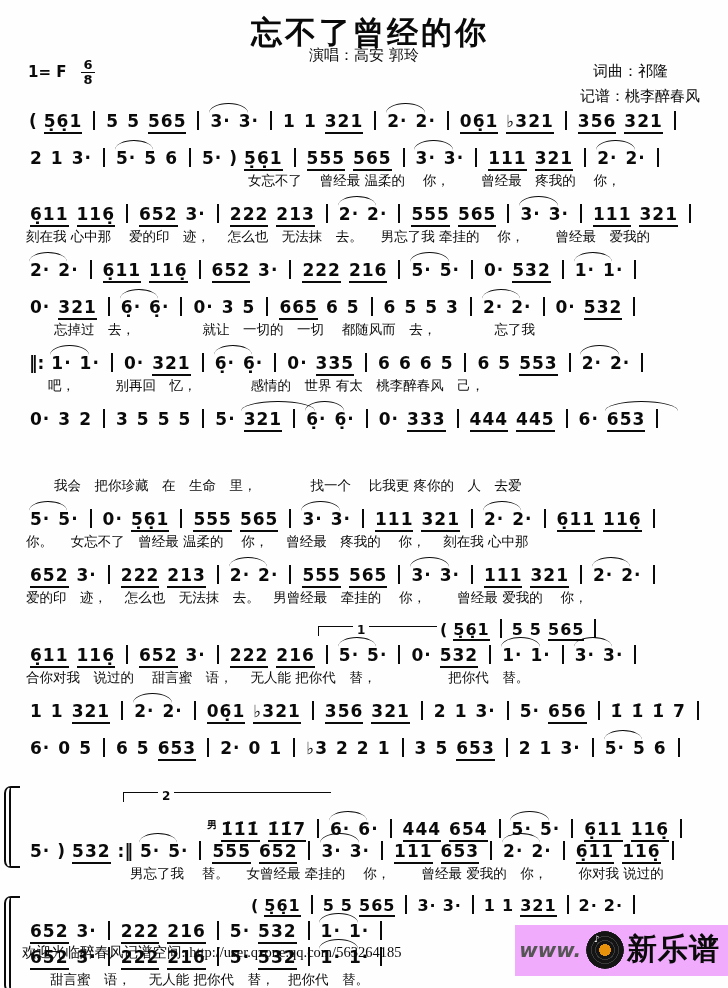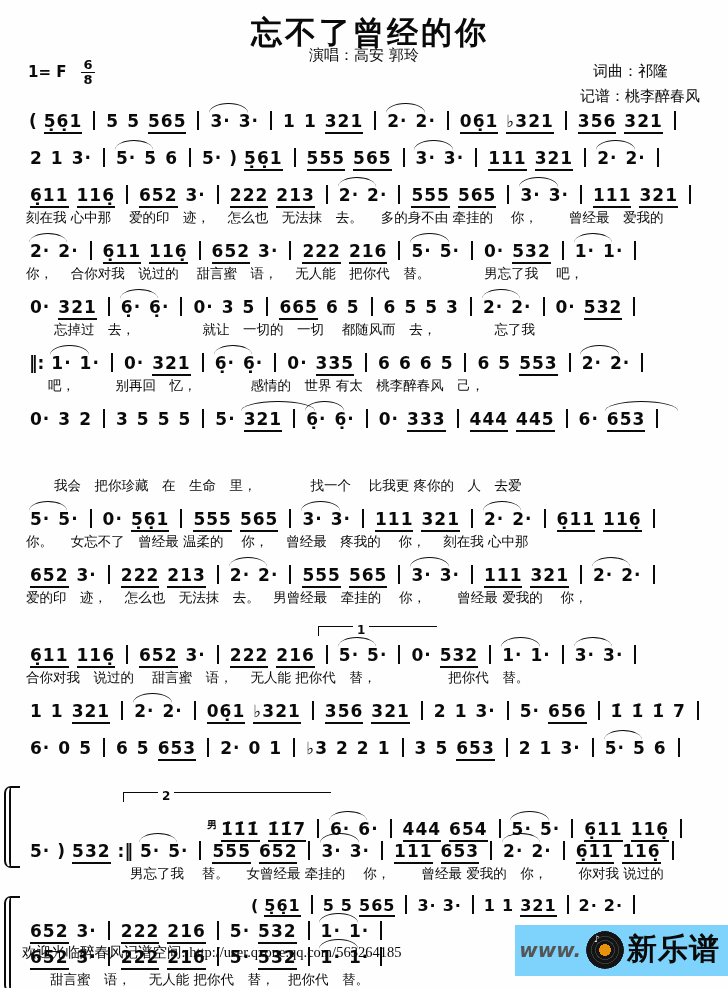--- a/index.html
+++ b/index.html
@@ -47,21 +47,21 @@
   #s13 .voice0{margin-left:179px;}
   #s13 .lyr{margin-left:104px;}
   #s13 .brace{left:-22px;top:14px;height:78px;}
   #s14 .cuerow .cue{margin-left:222px;}
   #s14 .lyr{margin-left:24px;}
   #s14 .brace{left:-22px;top:2px;height:92px;}
   
   .footer{position:absolute;left:0;right:0;bottom:12px;height:62px;}
   .foot-text{position:absolute;left:22px;bottom:14px;font-size:14.5px;
     font-family:"Liberation Serif","DejaVu Serif",serif;}
-  .brand{position:absolute;right:0;bottom:0;display:flex;align-items:center;background:#7dd3fc;padding:4px 8px 6px 4px;}
+  .brand{position:absolute;right:0;bottom:0;display:flex;align-items:center;background:#f0abfc;padding:4px 8px 6px 4px;}
   .www{font-size:20px;font-weight:bold;font-style:italic;color:#555;margin-right:2px;}
   .record{width:38px;height:38px;border-radius:50%;flex:0 0 auto;position:relative;margin:0 3px;
     background:radial-gradient(circle at 50% 50%, #e8920c 0 6px, #141414 6px 9px, #3a3a3a 9px 10px, #141414 10px 13px, #3a3a3a 13px 14px, #141414 14px 19px, transparent 19px);}
   .record::before{content:"♪";position:absolute;top:3px;left:8px;color:#fff;font-size:9px;}
   .brand-name{font-size:30px;font-weight:bold;color:#0a0a0a;letter-spacing:1px;
     font-family:"DejaVu Sans","Liberation Sans",sans-serif;}
 </style>
 </head>
 <body>
 
@@ -78,28 +78,28 @@
   <div class="credit1">词曲：祁隆</div>
   <div class="credit2">记谱：桃李醉春风</div>
 </div>
 
 <div class="score" id="score">
     <div class="system" id="s1">
       <div class="nrow"><span class="sym">(</span><span class="note beam">5̣6̣1</span><span class="bar"></span><span class="note">5</span><span class="note">5</span><span class="note beam">565</span><span class="bar"></span><span class="note">3·<span class="arcline"></span></span><span class="note">3·</span><span class="bar"></span><span class="note">1</span><span class="note">1</span><span class="note beam">321</span><span class="bar"></span><span class="note">2·<span class="arcline"></span></span><span class="note">2·</span><span class="bar"></span><span class="note beam">06̣1</span><span class="note beam">♭321</span><span class="bar"></span><span class="note beam">356</span><span class="note beam">321</span><span class="bar"></span></div>
     </div>
     <div class="system" id="s2">
       <div class="nrow"><span class="note">2</span><span class="note">1</span><span class="note">3·</span><span class="bar"></span><span class="note">5·<span class="arcline"></span></span><span class="note">5</span><span class="note">6</span><span class="bar"></span><span class="note">5·</span><span class="sym">)</span><span class="note beam">5̣6̣1</span><span class="bar"></span><span class="note beam">555</span><span class="note beam">565</span><span class="bar"></span><span class="note">3·<span class="arcline"></span></span><span class="note">3·</span><span class="bar"></span><span class="note beam">111</span><span class="note beam">321</span><span class="bar"></span><span class="note">2·<span class="arcline"></span></span><span class="note">2·</span><span class="bar"></span></div>
+      <div class="lyr">女忘不了　 曾经最 温柔的　 你，　　 曾经最　疼我的　 你，</div>
     </div>
     <div class="system" id="s3">
       <div class="nrow"><span class="note beam">6̣11</span><span class="note beam">116̣</span><span class="bar"></span><span class="note beam">652</span><span class="note">3·</span><span class="bar"></span><span class="note beam">222</span><span class="note beam">213</span><span class="bar"></span><span class="note">2·<span class="arcline"></span></span><span class="note">2·</span><span class="bar"></span><span class="note beam">555</span><span class="note beam">565</span><span class="bar"></span><span class="note">3·<span class="arcline"></span></span><span class="note">3·</span><span class="bar"></span><span class="note beam">111</span><span class="note beam">321</span><span class="bar"></span></div>
-      <div class="lyr">刻在我 心中那　 爱的印　迹，　 怎么也　无法抹　去。　 多的身不由 牵挂的　 你，　　 曾经最　爱我的</div>
+      <div class="lyr">刻在我 心中那　 爱的印　迹，　 怎么也　无法抹　去。　 男忘了我 牵挂的　 你，　　 曾经最　爱我的</div>
     </div>
     <div class="system" id="s4">
       <div class="nrow"><span class="note">2·<span class="arcline"></span></span><span class="note">2·</span><span class="bar"></span><span class="note beam">6̣11</span><span class="note beam">116̣</span><span class="bar"></span><span class="note beam">652</span><span class="note">3·</span><span class="bar"></span><span class="note beam">222</span><span class="note beam">216</span><span class="bar"></span><span class="note">5·<span class="arcline"></span></span><span class="note">5·</span><span class="bar"></span><span class="note">0·</span><span class="note beam">532</span><span class="bar"></span><span class="note">1·<span class="arcline"></span></span><span class="note">1·</span><span class="bar"></span></div>
-      <div class="lyr">你，　 合你对我　说过的　 甜言蜜　语，　 无人能　把你代　替。　　　　男忘了我　 吧，</div>
     </div>
     <div class="system" id="s5">
       <div class="nrow"><span class="note">0·</span><span class="note beam">321</span><span class="bar"></span><span class="note">6̣·<span class="arcline"></span></span><span class="note">6̣·</span><span class="bar"></span><span class="note">0·</span><span class="note">3</span><span class="note">5</span><span class="bar"></span><span class="note beam">665</span><span class="note">6</span><span class="note">5</span><span class="bar"></span><span class="note">6</span><span class="note">5</span><span class="note">5</span><span class="note">3</span><span class="bar"></span><span class="note">2·<span class="arcline"></span></span><span class="note">2·</span><span class="bar"></span><span class="note">0·</span><span class="note beam">532</span><span class="bar"></span></div>
       <div class="lyr">忘掉过　去，　　　　　就让　一切的　一切　 都随风而　去，　　　　 忘了我</div>
     </div>
     <div class="system" id="s6">
       <div class="nrow"><span class="sym">‖:</span><span class="note">1·<span class="arcline"></span></span><span class="note">1·</span><span class="bar"></span><span class="note">0·</span><span class="note beam">321</span><span class="bar"></span><span class="note">6̣·<span class="arcline"></span></span><span class="note">6̣·</span><span class="bar"></span><span class="note">0·</span><span class="note beam">335</span><span class="bar"></span><span class="note">6</span><span class="note">6</span><span class="note">6</span><span class="note">5</span><span class="bar"></span><span class="note">6</span><span class="note">5</span><span class="note beam">553</span><span class="bar"></span><span class="note">2·<span class="arcline"></span></span><span class="note">2·</span><span class="bar"></span></div>
       <div class="lyr">吧，　　　别再回　忆，　　　　感情的　世界 有太　桃李醉春风　己，</div>
     </div>
     <div class="system" id="s7">
@@ -110,21 +110,21 @@
       <div class="nrow"><span class="note">5·<span class="arcline"></span></span><span class="note">5·</span><span class="bar"></span><span class="note">0·</span><span class="note beam">5̣6̣1</span><span class="bar"></span><span class="note beam">555</span><span class="note beam">565</span><span class="bar"></span><span class="note">3·<span class="arcline"></span></span><span class="note">3·</span><span class="bar"></span><span class="note beam">111</span><span class="note beam">321</span><span class="bar"></span><span class="note">2·<span class="arcline"></span></span><span class="note">2·</span><span class="bar"></span><span class="note beam">6̣11</span><span class="note beam">116̣</span><span class="bar"></span></div>
       <div class="lyr">你。　 女忘不了　曾经最 温柔的　 你，　 曾经最　疼我的　 你，　 刻在我 心中那</div>
     </div>
     <div class="system" id="s9">
       <div class="nrow"><span class="note beam">652</span><span class="note">3·</span><span class="bar"></span><span class="note beam">222</span><span class="note beam">213</span><span class="bar"></span><span class="note">2·<span class="arcline"></span></span><span class="note">2·</span><span class="bar"></span><span class="note beam">555</span><span class="note beam">565</span><span class="bar"></span><span class="note">3·<span class="arcline"></span></span><span class="note">3·</span><span class="bar"></span><span class="note beam">111</span><span class="note beam">321</span><span class="bar"></span><span class="note">2·<span class="arcline"></span></span><span class="note">2·</span><span class="bar"></span></div>
       <div class="lyr">爱的印　迹，　 怎么也　无法抹　去。　男曾经最　牵挂的　 你，　　 曾经最 爱我的　 你，</div>
     </div>
     <div class="system" id="s10">
       <div class="cuerow"><div class="volta">
           <span>1</span>
-        </div></div>
+        </div><span class="cue"><span class="sym">(</span><span class="note beam">5̣6̣1</span><span class="bar"></span><span class="note">5</span><span class="note">5</span><span class="note beam">565</span><span class="bar"></span></span></div>
       <div class="nrow"><span class="note beam">6̣11</span><span class="note beam">116̣</span><span class="bar"></span><span class="note beam">652</span><span class="note">3·</span><span class="bar"></span><span class="note beam">222</span><span class="note beam">216</span><span class="bar"></span><span class="note">5·<span class="arcline"></span></span><span class="note">5·</span><span class="bar"></span><span class="note">0·</span><span class="note beam">532</span><span class="bar"></span><span class="note">1·<span class="arcline"></span></span><span class="note">1·</span><span class="bar"></span><span class="note">3·<span class="arcline"></span></span><span class="note">3·</span><span class="bar"></span></div>
       <div class="lyr">合你对我　说过的　 甜言蜜　语，　 无人能 把你代　替，　　　　　 把你代　替。</div>
     </div>
     <div class="system" id="s11">
       <div class="nrow"><span class="note">1</span><span class="note">1</span><span class="note beam">321</span><span class="bar"></span><span class="note">2·<span class="arcline"></span></span><span class="note">2·</span><span class="bar"></span><span class="note beam">06̣1</span><span class="note beam">♭321</span><span class="bar"></span><span class="note beam">356</span><span class="note beam">321</span><span class="bar"></span><span class="note">2</span><span class="note">1</span><span class="note">3·</span><span class="bar"></span><span class="note">5·</span><span class="note beam">656</span><span class="bar"></span><span class="note">1̇</span><span class="note">1̇</span><span class="note">1̇</span><span class="note">7</span><span class="bar"></span></div>
     </div>
     <div class="system" id="s12">
       <div class="nrow"><span class="note">6·</span><span class="note">0</span><span class="note">5</span><span class="bar"></span><span class="note">6</span><span class="note">5</span><span class="note beam">653</span><span class="bar"></span><span class="note">2·</span><span class="note">0</span><span class="note">1</span><span class="bar"></span><span class="note">♭3</span><span class="note">2</span><span class="note">2</span><span class="note">1</span><span class="bar"></span><span class="note">3</span><span class="note">5</span><span class="note beam">653</span><span class="bar"></span><span class="note">2</span><span class="note">1</span><span class="note">3·</span><span class="bar"></span><span class="note">5·<span class="arcline"></span></span><span class="note">5</span><span class="note">6</span><span class="bar"></span></div>
     </div>
     <div class="system" id="s13">

